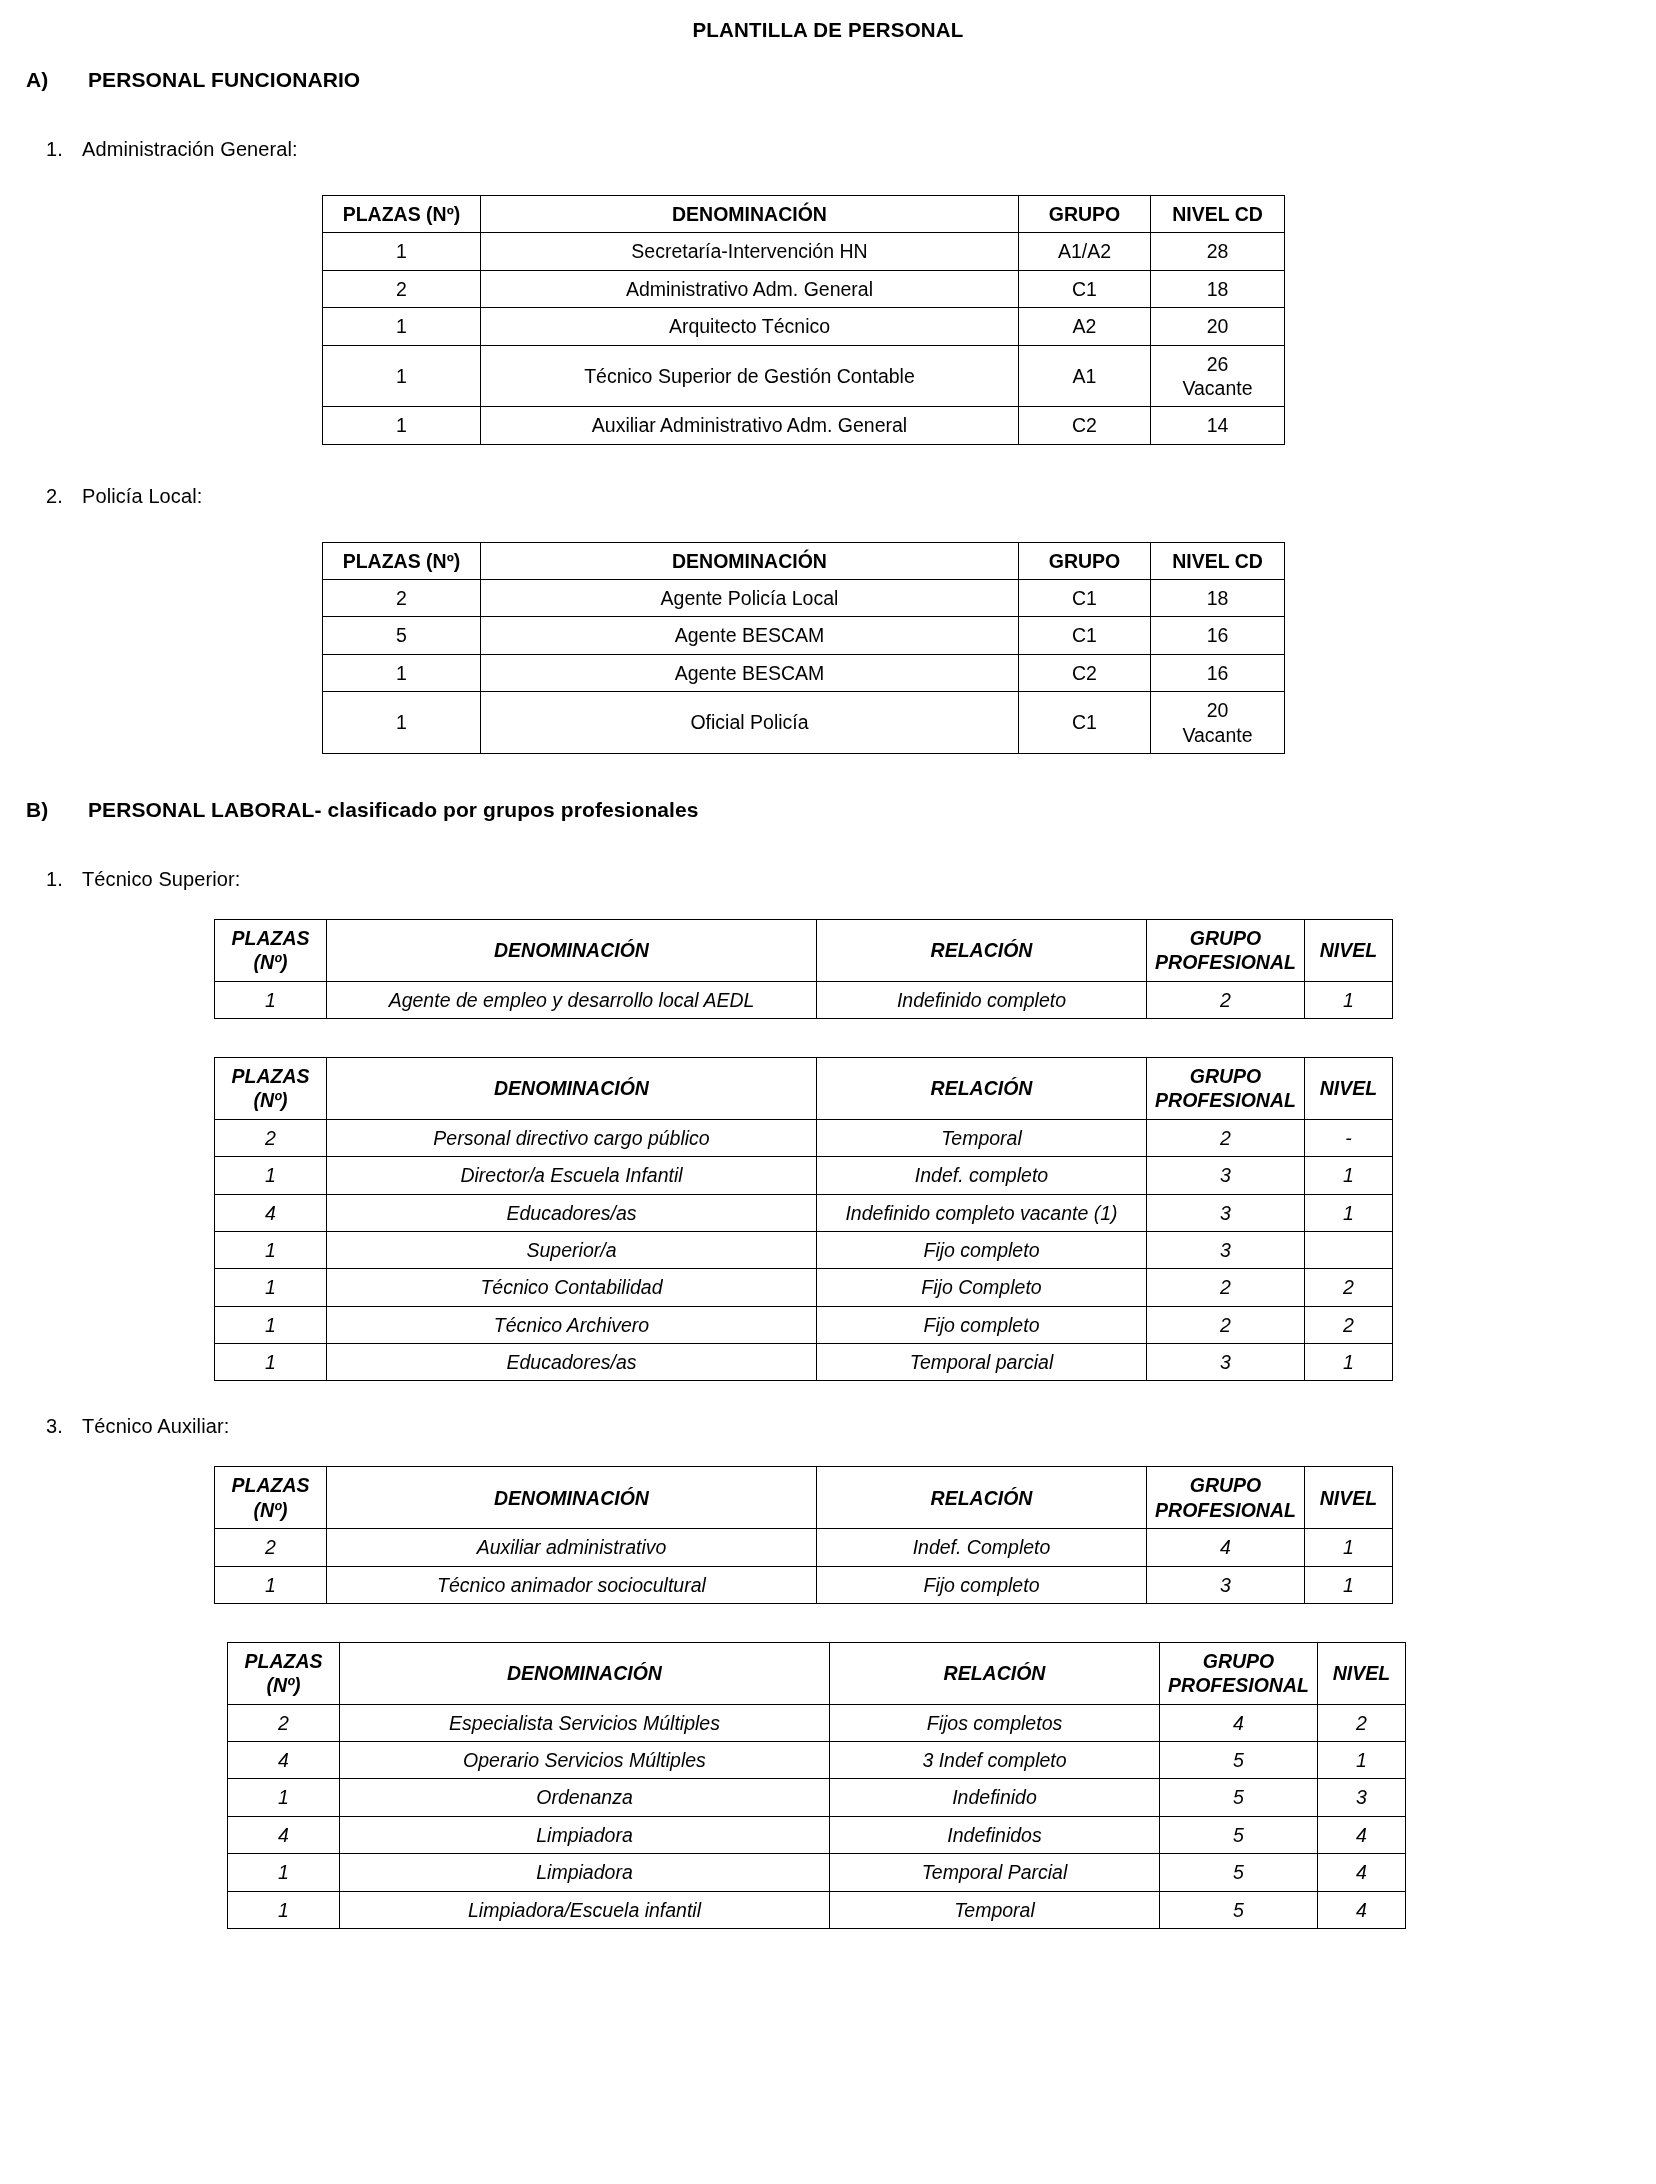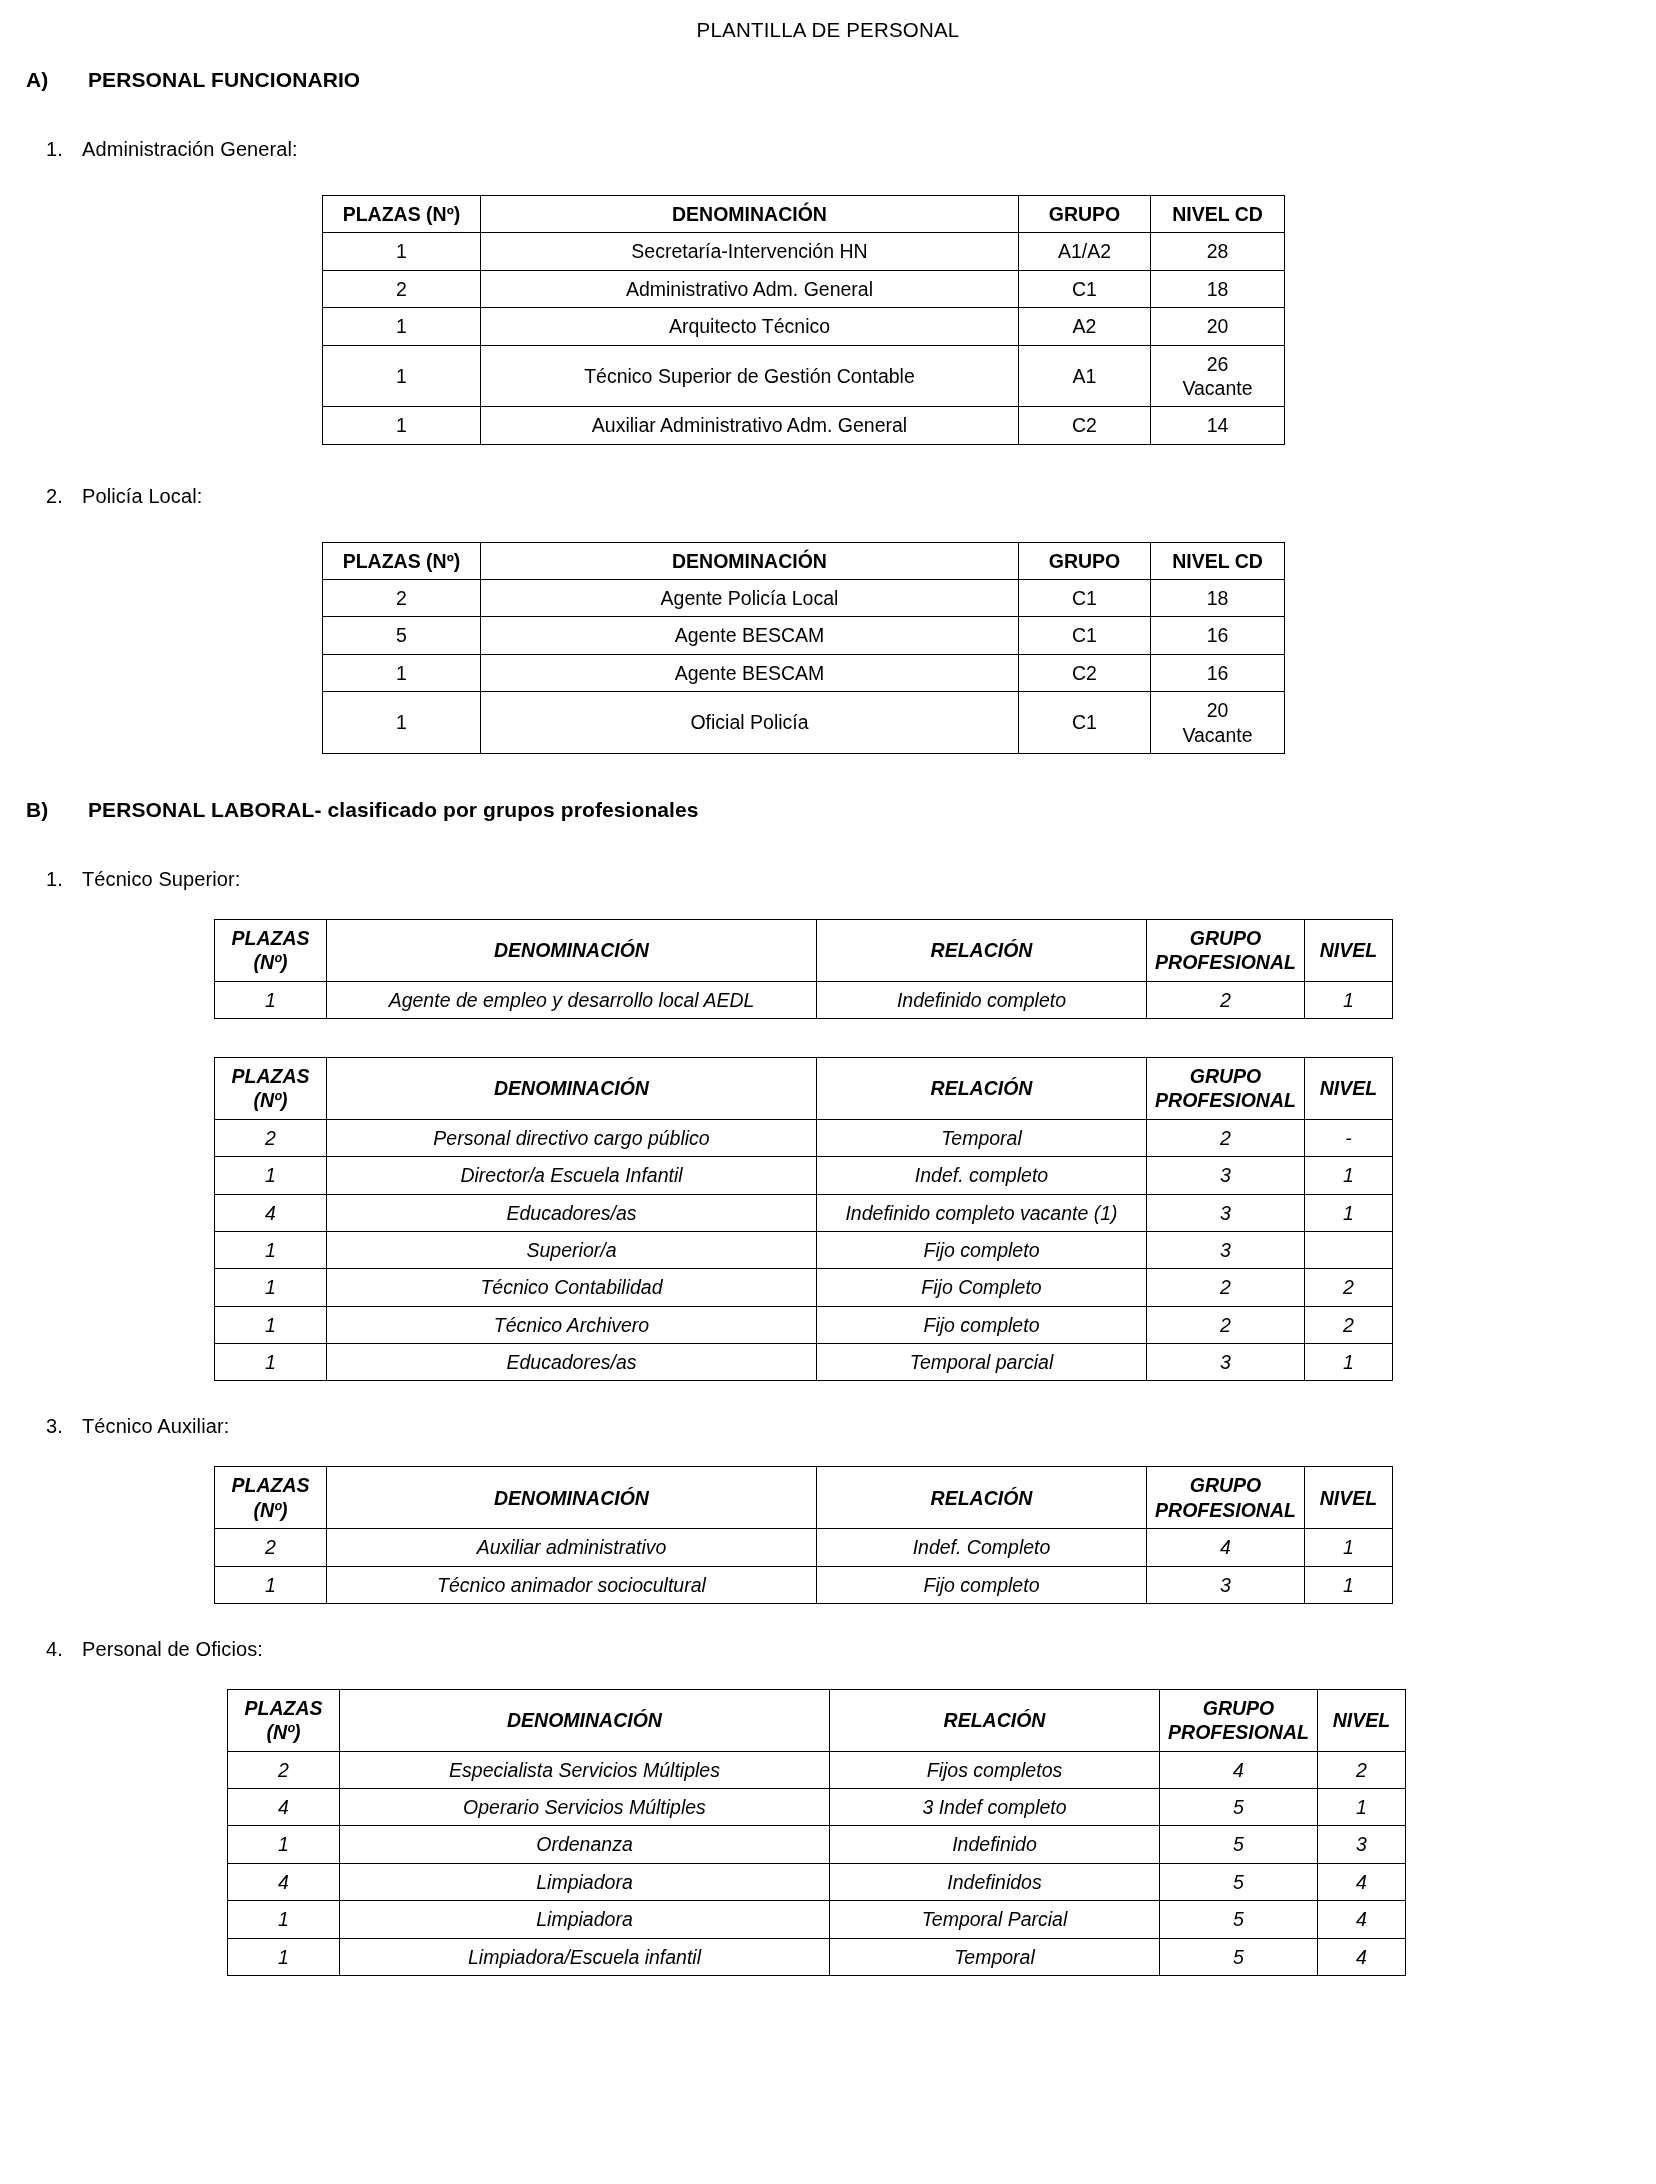--- a/index.html
+++ b/index.html
@@ -18,20 +18,21 @@
     min-height: 2184px;
     box-sizing: border-box;
     padding: 18px 24px 10px 24px;
     position: relative;
   }
   .doc-title {
     text-align: center;
     font-size: 20.5px;
     letter-spacing: 0.2px;
     margin: 0 0 26px 0;
+    font-weight: bold;
   }
   .section-head {
     font-size: 21px;
     font-weight: bold;
     margin: 0 0 0 0;
     padding-left: 2px;
     letter-spacing: 0.1px;
   }
   .section-head .letter {
     display: inline-block;
@@ -376,23 +377,20 @@
         <td class="l">Técnico animador sociocultural</td>
         <td class="l">Fijo completo</td>
         <td class="c">3</td>
         <td class="c">1</td>
       </tr>
     </tbody>
   </table>
 
   <div class="spacer-22"></div>
 
-  <div class="sub-item">
-    <span class="num">4.</span><span>Personal de Oficios:</span>
-  </div>
 
   <div class="spacer-16"></div>
 
   <table class="tbl tbl-b tbl-b4">
     <colgroup>
         <col class="c1">
         <col class="c2">
         <col class="c3">
         <col class="c4">
         <col class="c5">

